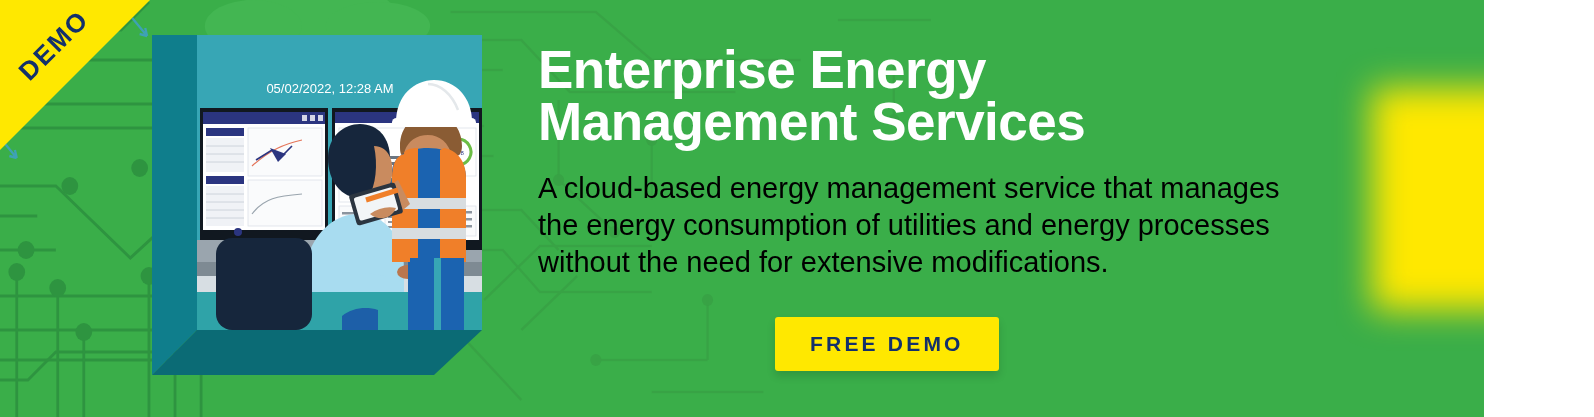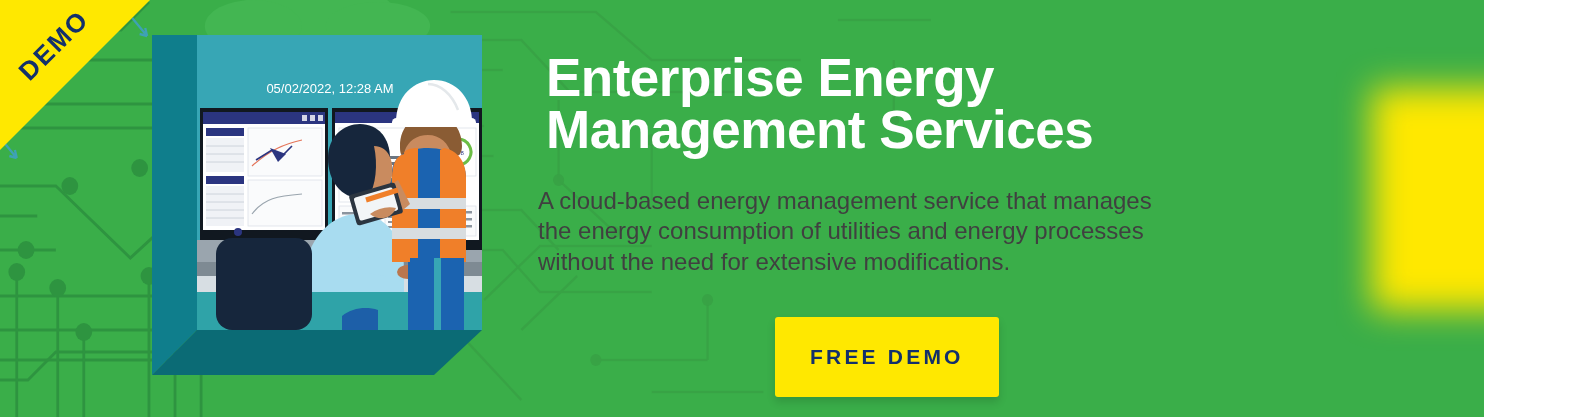--- a/index.html
+++ b/index.html
@@ -21,33 +21,33 @@
   }
 
   
   .illus{position:absolute;left:152px;top:0px;width:330px;height:380px;}
   .illus svg{display:block;width:100%;height:100%;}
 
   
   .content{position:absolute;left:538px;top:44px;width:800px;}
   .headline{
     color:#ffffff;font-size:53px;line-height:0.98;font-weight:bold;
-    letter-spacing:-0.5px;margin:8px;white-space:pre-line;
+    letter-spacing:-0.5px;margin:0;white-space:pre-line;
   }
   .subcopy{
-    color:#404040;font-size:24px;line-height:1.27;margin:0;
+    color:#000000;font-size:29px;line-height:1.27;margin:0;
     padding-top:22px;white-space:pre-line;font-weight:normal;
   }
 
   
   .cta-wrap{position:absolute;left:775px;top:317px;}
   .cta{
     display:inline-block;background:#FFE800;color:#13306B;
     font-size:21px;font-weight:bold;letter-spacing:3.2px;
-    padding:28px 35px;border:0;border-radius:3px;cursor:pointer;
+    padding:15px 35px;border:0;border-radius:3px;cursor:pointer;
     box-shadow:0 5px 9px rgba(0,0,0,0.14);
     font-family:"Liberation Sans", sans-serif;
   }
 
   
   .ribbon{position:absolute;left:0;top:0;width:150px;height:150px;overflow:hidden;}
   .ribbon .tri{
     position:absolute;left:0;top:0;width:0;height:0;
     border-left:150px solid #FFE800;
     border-bottom:150px solid transparent;

